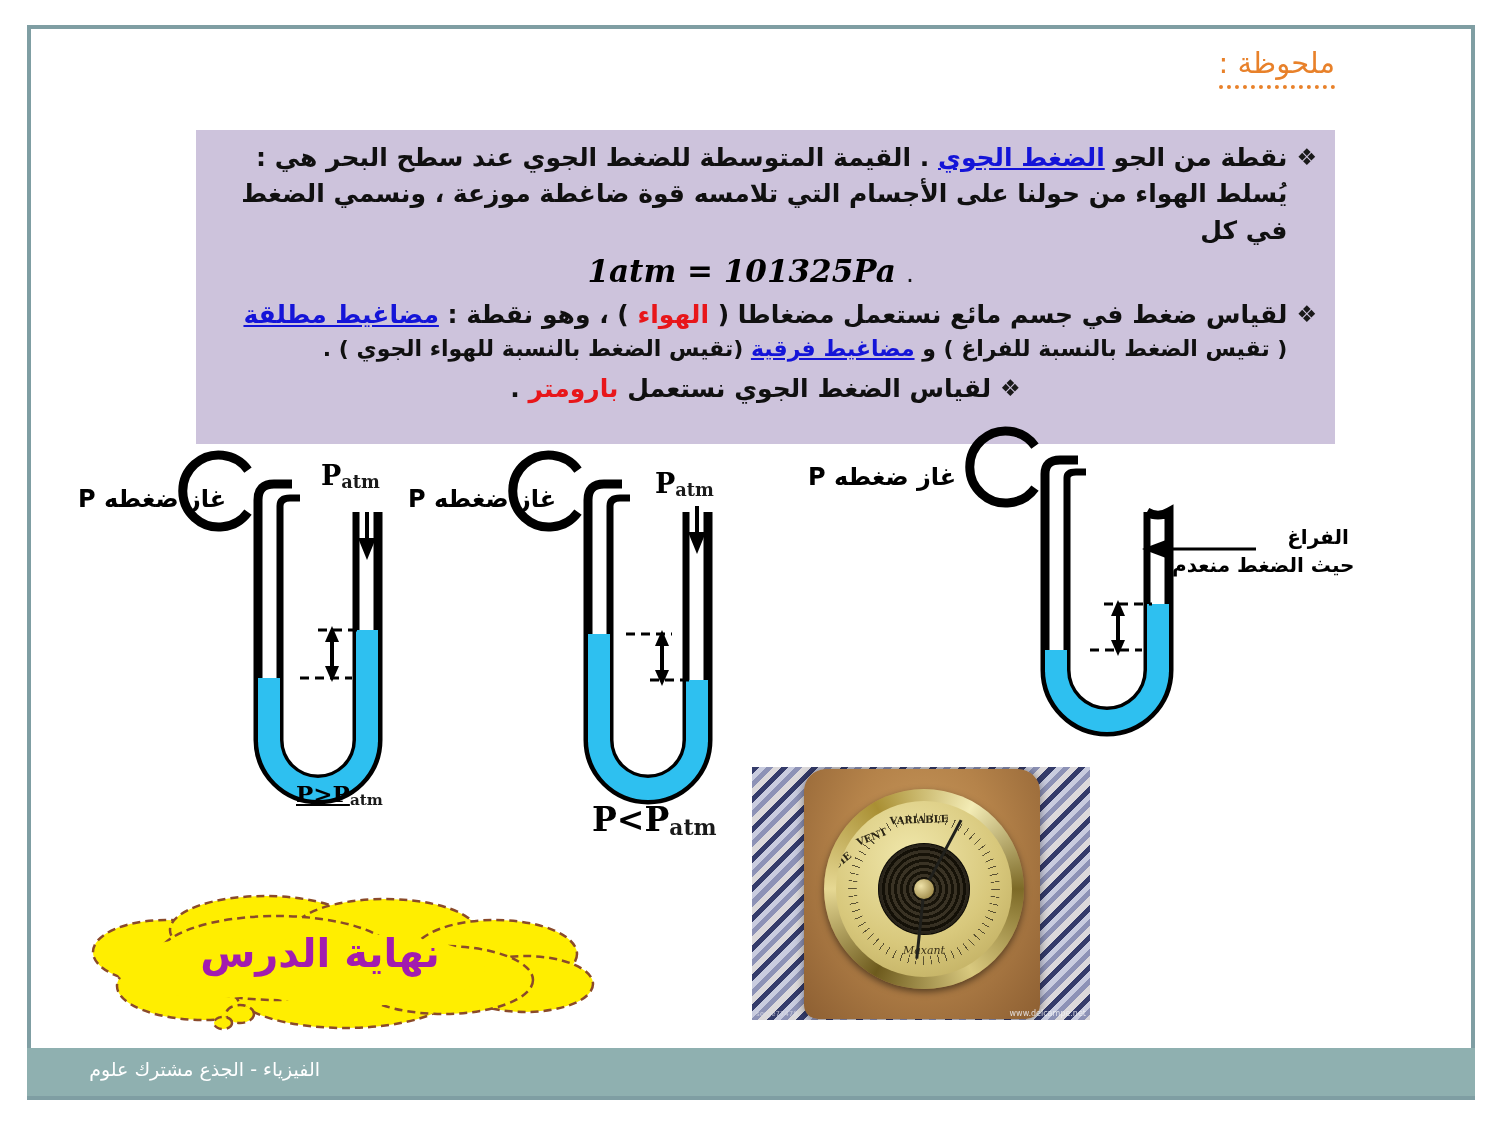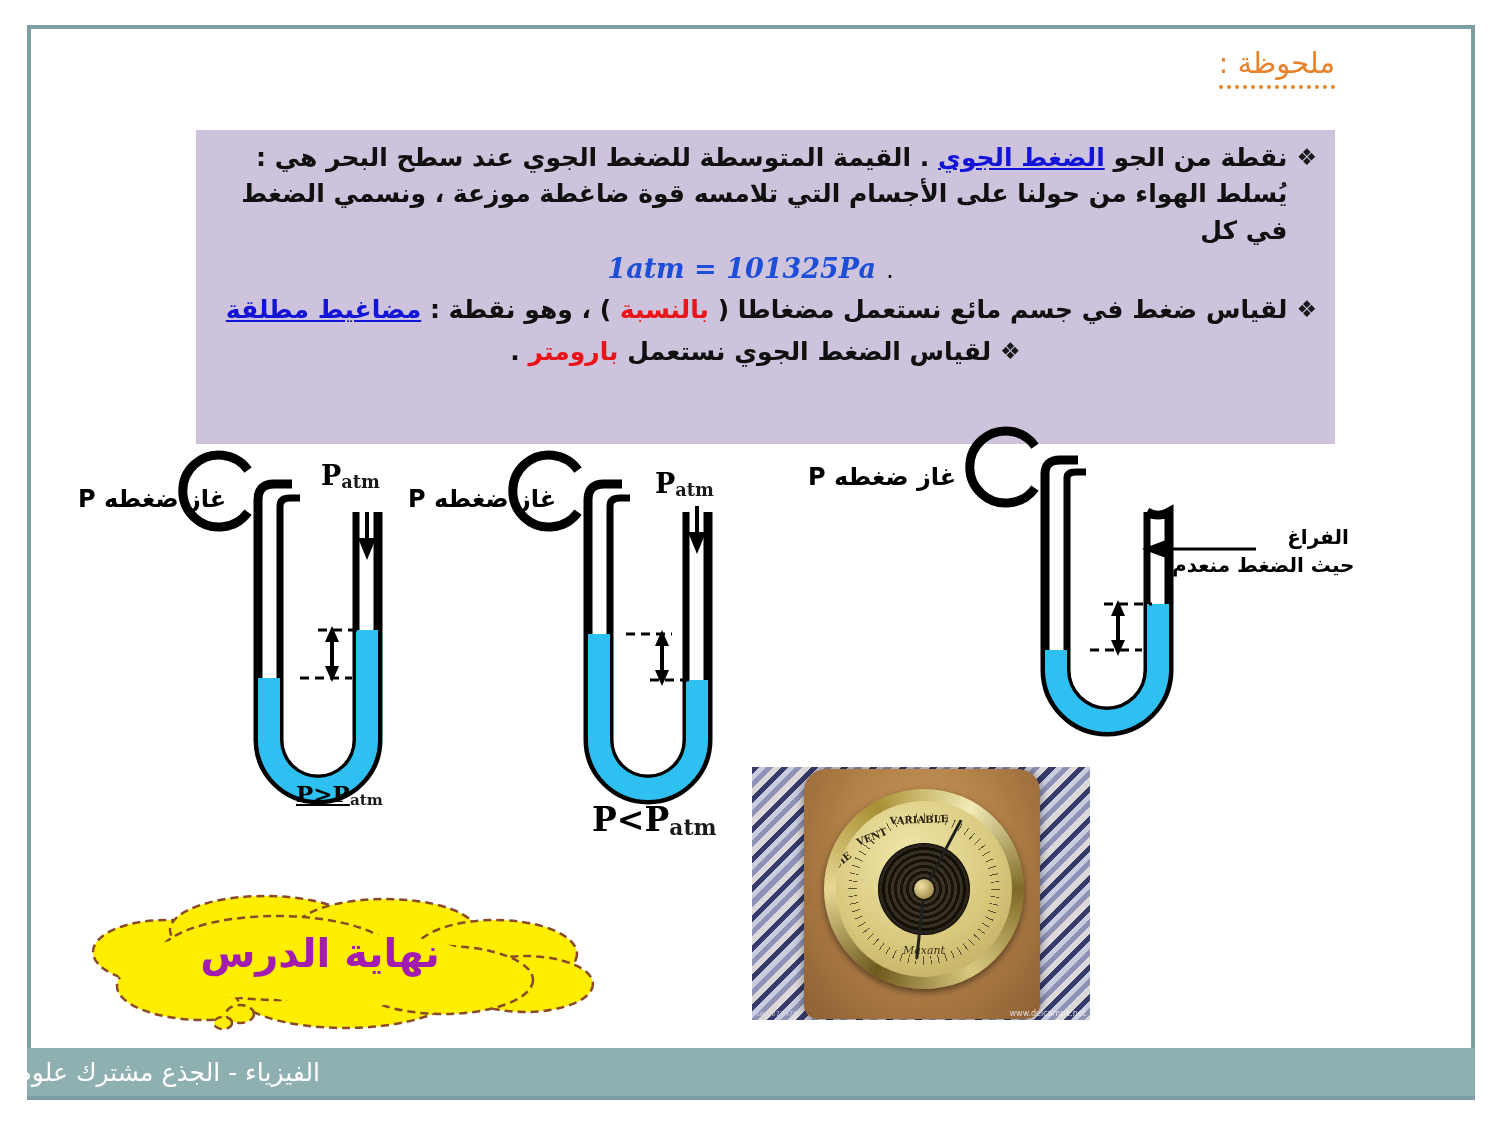--- a/index.html
+++ b/index.html
@@ -18,21 +18,21 @@
   .frame-right{position:absolute;left:1471px;top:25px;width:4px;height:1075px;background:#7f9ea3;}
 
   
   .footer-bar{
     position:absolute;left:27px;top:1048px;width:1448px;height:52px;
     background:#8fb0b0;border-bottom:4px solid #7f9ea3;box-sizing:border-box;
   }
   .footer-text{
     position:absolute;right:1180px;top:1058px;width:280px;
     text-align:right;direction:rtl;
-    color:#ffffff;font-size:25px;
+    color:#ffffff;font-size:19px;
     font-family:"DejaVu Sans","Liberation Sans",sans-serif;
     white-space:nowrap;
   }
 
   
   .note-title{
     position:absolute;right:165px;top:46px;
     color:#e8812a;font-size:29px;font-weight:400;
     direction:rtl;text-align:right;
     border-bottom:4px dotted #e8812a;padding-bottom:5px;
@@ -53,21 +53,21 @@
   .bullet-body{flex:1 1 auto;}
   .ln{
     direction:rtl;text-align:right;color:#101010;
     font-size:25px;line-height:1.45;font-weight:600;
     font-family:"DejaVu Sans","Liberation Sans",sans-serif;
   }
   .ln.sm{font-size:22px;}
   .hl-blue{color:#1414d8;text-decoration:underline;font-weight:700;}
   .hl-red{color:#e8161a;font-weight:700;}
   .formula{
-    color:#1d4ed8;font-size:27px;font-weight:700;font-style:italic;
+    color:#000000;font-size:31px;font-weight:700;font-style:italic;
     font-family:"DejaVu Serif","Liberation Serif",serif;
     direction:ltr;display:inline-block;
   }
   .formula-line{text-align:center;direction:rtl;margin-top:4px;}
   .period{color:#101010;font-size:25px;}
   .b3{margin-top:2px;text-align:center;}
 
   
   .diagrams{position:absolute;left:0;top:0;width:1500px;height:1125px;pointer-events:none;}
 
@@ -178,21 +178,22 @@
       <div class="bullet-body">
         <div class="ln"><span>نقطة من الجو </span><span class="hl-blue">الضغط الجوي</span><span> . القيمة المتوسطة للضغط الجوي عند سطح البحر هي :</span></div>
         <div class="ln">يُسلط الهواء من حولنا على الأجسام التي تلامسه قوة ضاغطة موزعة ، ونسمي الضغط في كل</div>
         <div class="formula-line"><span class="period">.</span>&nbsp;&nbsp;<span class="formula">1atm = 101325Pa</span></div>
       </div>
     </div>
 
     <div class="bullet-row" style="margin-top:8px;">
       <div class="bullet-mark">❖</div>
       <div class="bullet-body">
-        <div class="ln"><span>لقياس ضغط في جسم مائع نستعمل مضغاطا ( </span><span class="hl-red">بالنسبة</span><span> ) ، وهو نقطة : </span><span class="hl-blue">مضاغيط مطلقة</span></div>
+        <div class="ln"><span>لقياس ضغط في جسم مائع نستعمل مضغاطا ( </span><span class="hl-red">الهواء</span><span> ) ، وهو نقطة : </span><span class="hl-blue">مضاغيط مطلقة</span></div>
+        <div class="ln sm"><span>( تقيس الضغط بالنسبة للفراغ ) و </span><span class="hl-blue">مضاغيط فرقية</span><span> (تقيس الضغط بالنسبة للهواء الجوي ) .</span></div>
       </div>
     </div>
 
     <div class="bullet-row b3" style="margin-top:6px;justify-content:center;">
       <div class="bullet-mark">❖</div>
       <div class="bullet-body" style="flex:0 0 auto;">
         <div class="ln"><span>لقياس الضغط الجوي نستعمل </span><span class="hl-red">بارومتر</span><span> .</span></div>
       </div>
     </div>
 

